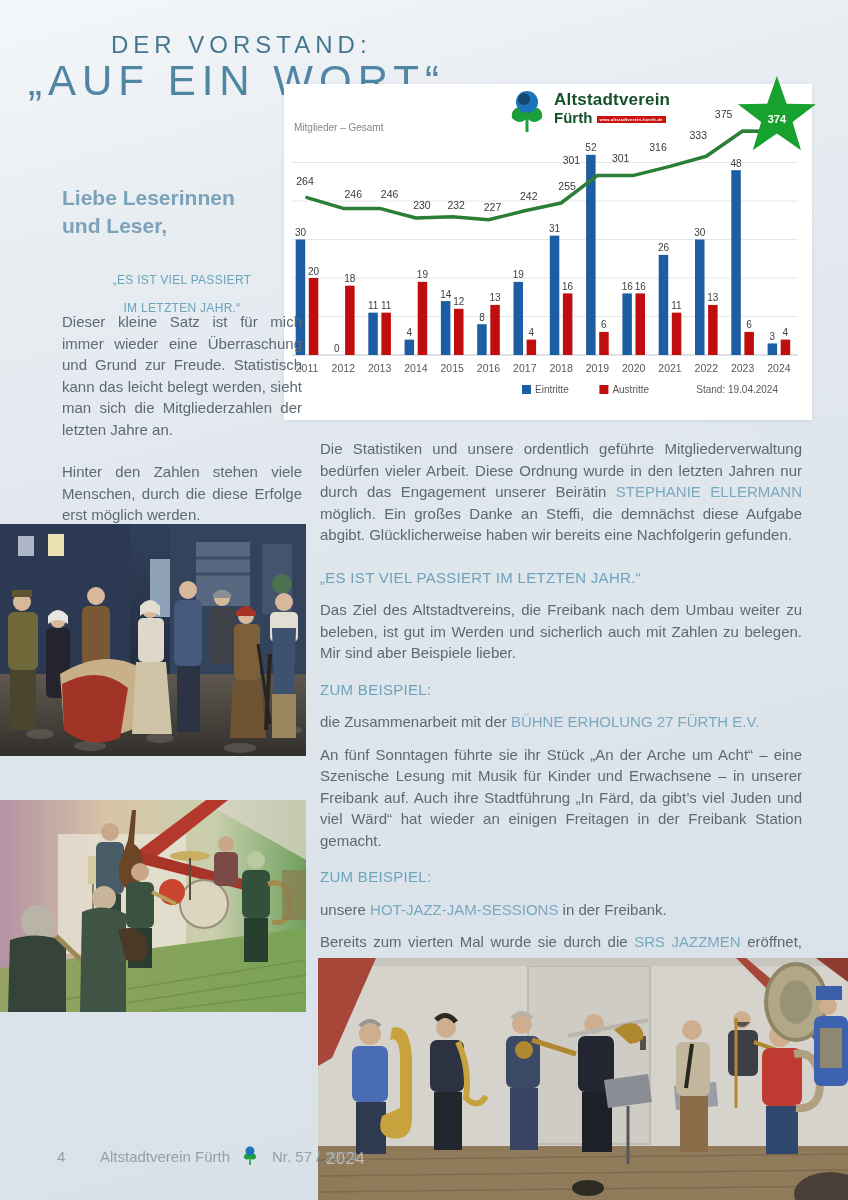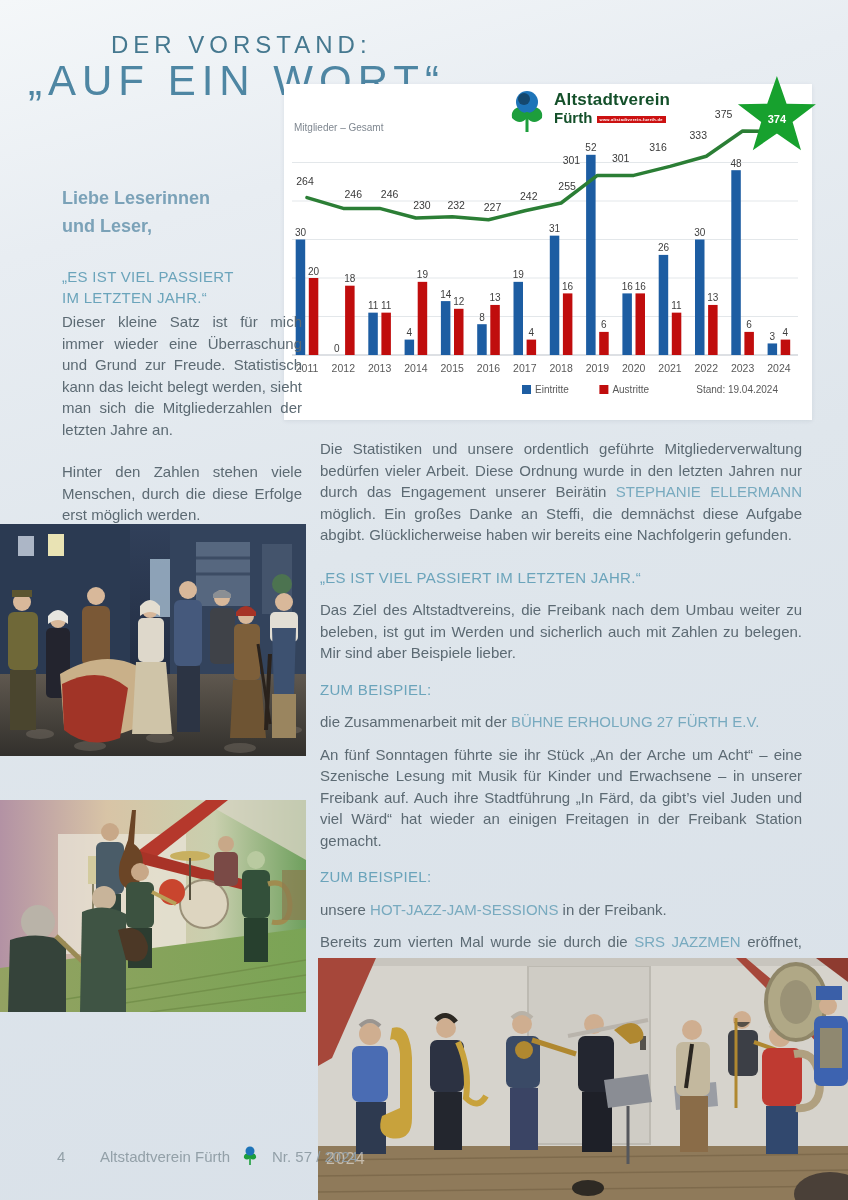--- a/index.html
+++ b/index.html
@@ -6,22 +6,22 @@
   #page{position:relative;width:848px;height:1200px;overflow:hidden;margin:0 auto;
     background:linear-gradient(165deg,#f4f7f9 0%,#e8edf2 18%,#dfe6ec 45%,#d8e0e8 100%);
     font-family:"Liberation Sans",sans-serif;color:#5c6a73;padding-left:46px;}
   .abs{position:absolute;}
   
   .kicker{font-size:24px;letter-spacing:5px;color:#45788f;font-weight:400;}
   .pagetitle{font-size:42px;letter-spacing:6px;color:#4e86a3;font-weight:300;}
   
   .panel{background:#ffffff;box-shadow:0 1px 4px rgba(60,80,100,.10);}
   
-  .salutation{font-size:18px;line-height:28px;font-weight:700;color:#7ba2b8;white-space:pre-line;}
-  .quote-head{font-size:15px;line-height:21px;color:#6ba4bb;white-space:pre-line;letter-spacing:.3px;}
+  .salutation{font-size:21px;line-height:28px;font-weight:700;color:#7ba2b8;white-space:pre-line;}
+  .quote-head{font-size:12px;line-height:28px;color:#6ba4bb;white-space:pre-line;letter-spacing:.3px;text-align:center;}
   .body-col{font-size:15px;line-height:21.5px;text-align:justify;hyphens:auto;-webkit-hyphens:auto;color:#5c6a73;}
   .body-col p{margin:11px 0 21px 0;}
   .section-label{color:#6ba4bb;letter-spacing:.3px;}
   .hl{color:#78aabf;}
   
   .logo-name{font-size:17px;font-weight:700;color:#14502a;letter-spacing:.2px;line-height:17px;}
   .logo-city{font-size:15px;font-weight:700;color:#14502a;line-height:15px;}
   .logo-banner{display:inline-block;background:#cc1111;color:#fff;font-size:4px;line-height:7px;padding:0 3px;vertical-align:2px;letter-spacing:.3px;}
   
   .footer-txt{font-size:15px;color:#93a0a8;}

